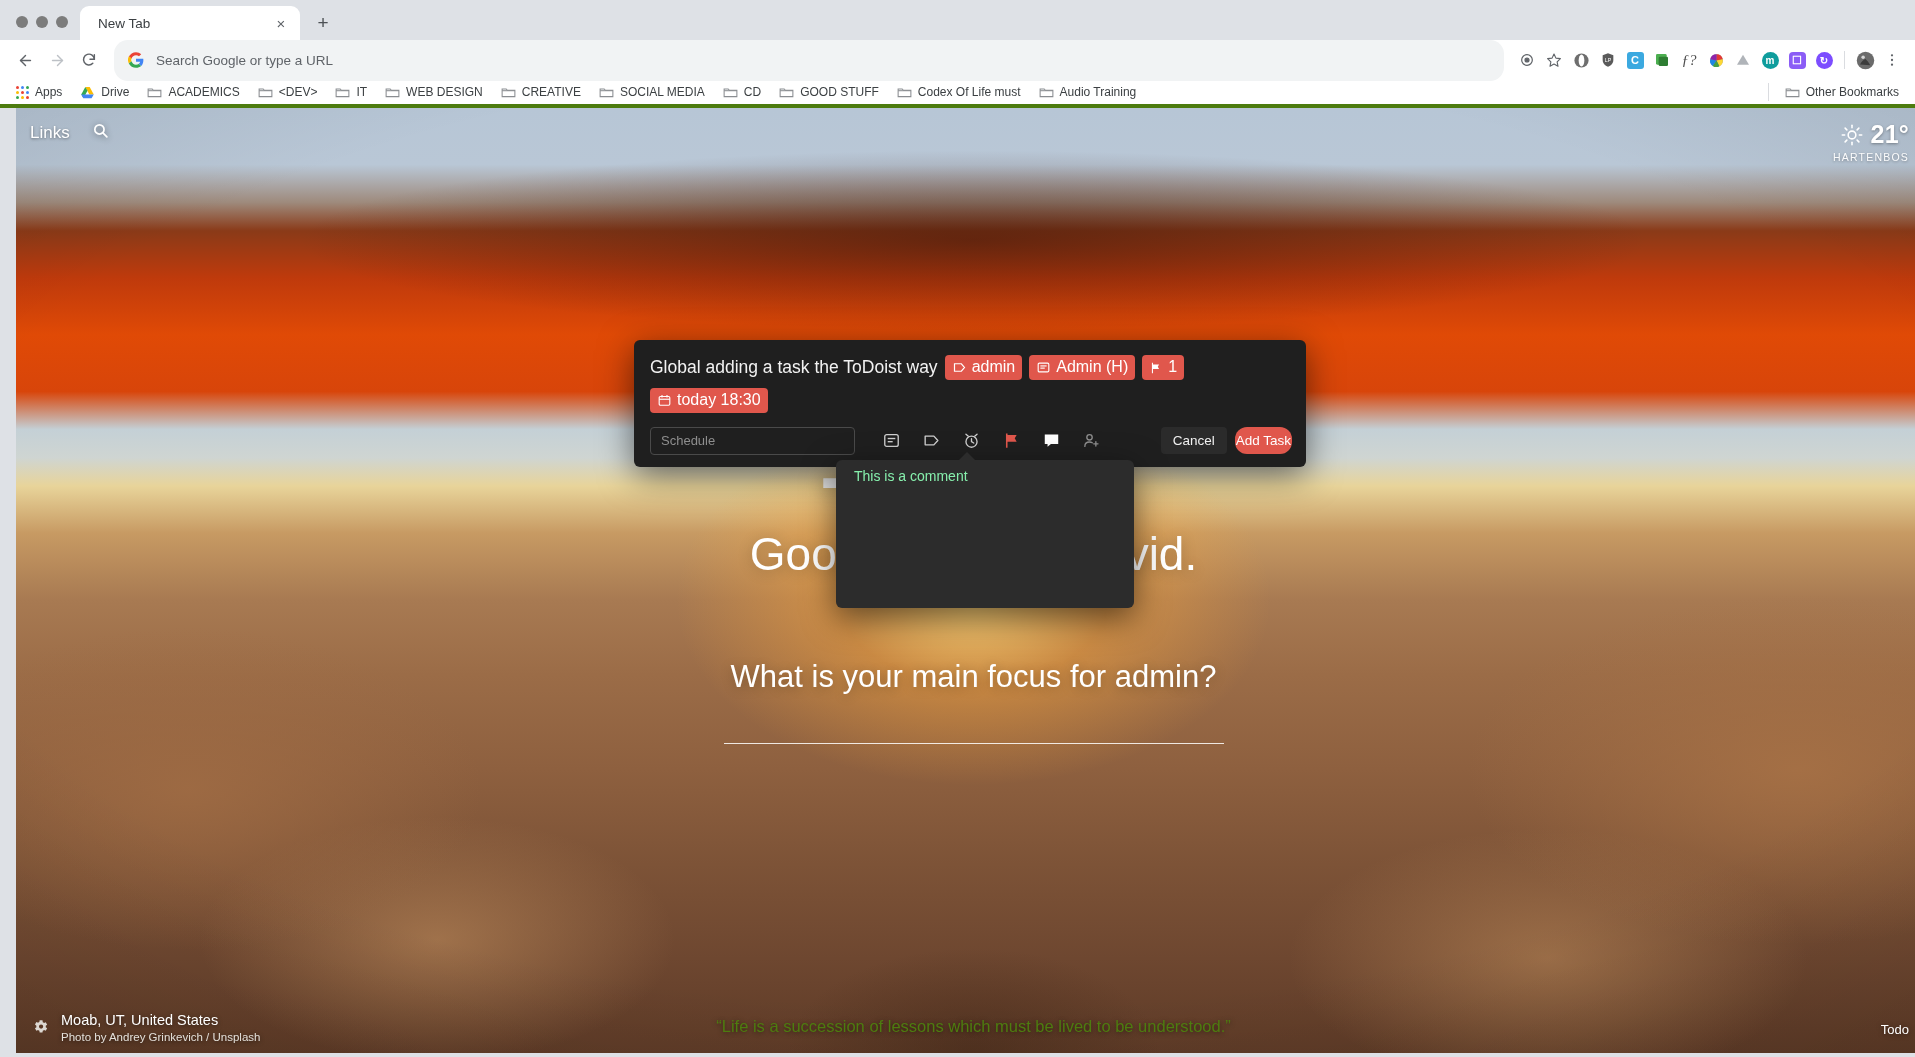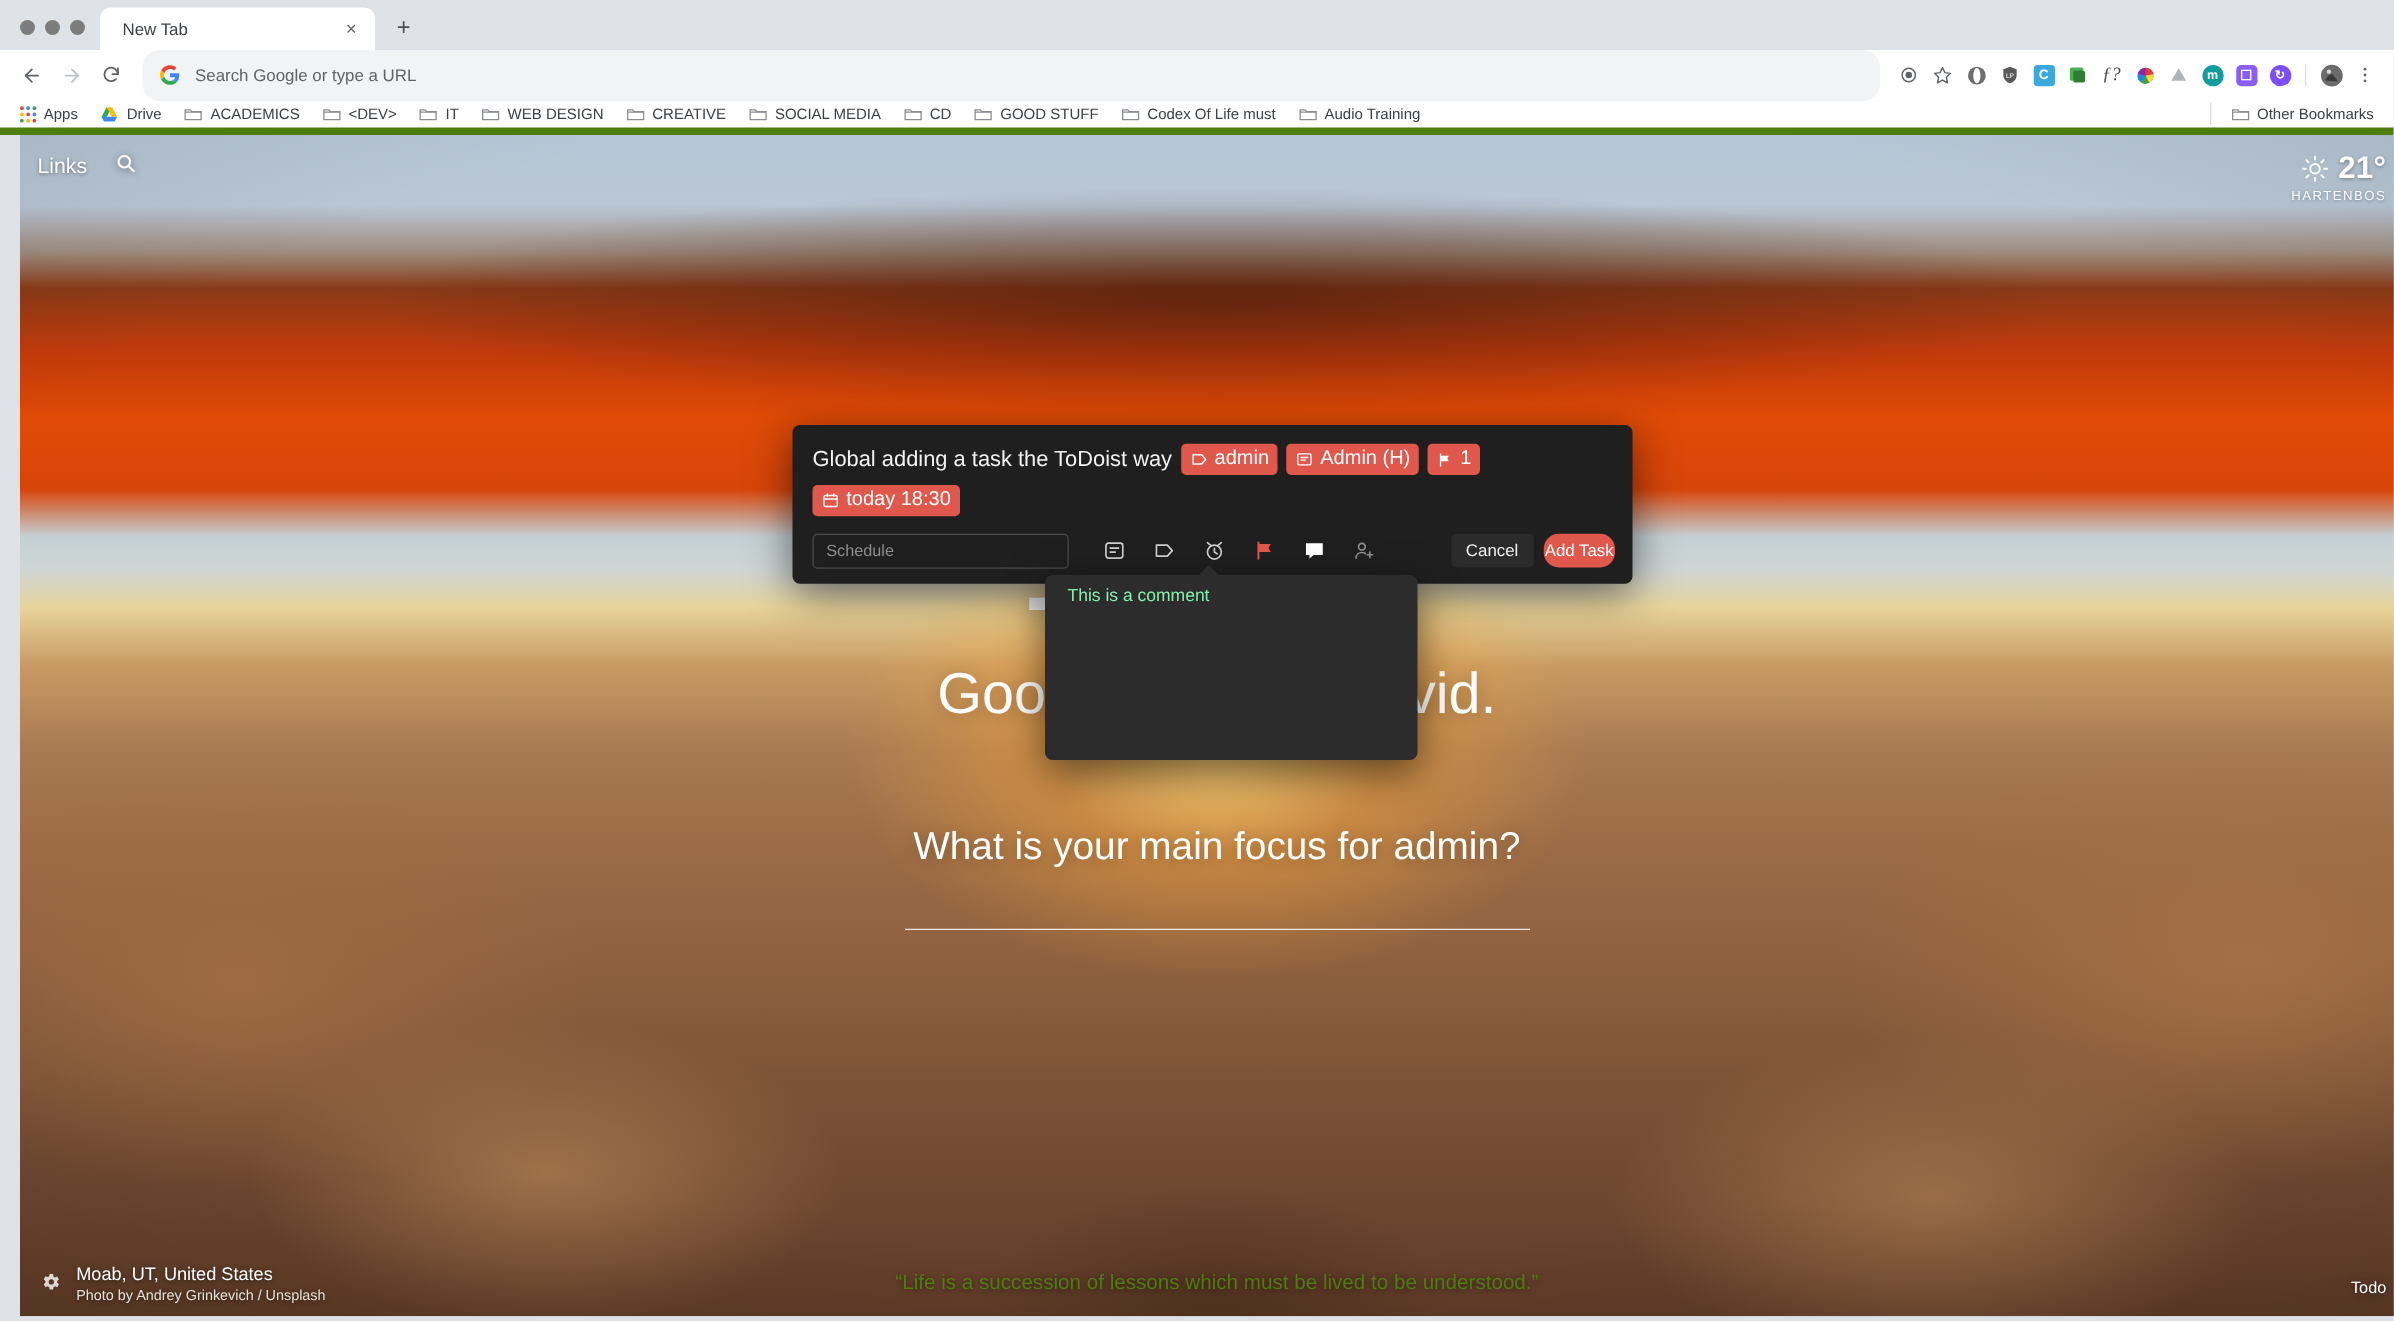--- a/index.html
+++ b/index.html
@@ -73,21 +73,21 @@
 
   .ext-sq { width: 17px; height: 17px; border-radius: 3px; display: flex;
             align-items: center; justify-content: center; font-size: 11px;
             color: #fff; font-weight: bold; }
   .ext-circ { width: 17px; height: 17px; border-radius: 50%; display: flex;
             align-items: center; justify-content: center; font-size: 10px;
             color: #fff; font-weight: bold; }
 
   .bookmarks {
     height: 28px; background: #fff; display: flex; align-items: center;
-    padding: 0 8px; gap: 2px; border-bottom: 6px solid #4d7c0f;
+    padding: 0 8px; gap: 2px; border-bottom: 4px solid #4d7c0f;
   }
   .bm {
     display: flex; align-items: center; gap: 6px;
     padding: 3px 8px; border-radius: 4px; cursor: pointer;
     font-size: 12px; color: #3c4043; white-space: nowrap;
   }
   .folder-ico { width: 15px; height: 13px; flex-shrink: 0; }
   .bm-spacer { flex: 1; }
   .apps-grid { display: grid; grid-template-columns: repeat(3,3px);
                grid-template-rows: repeat(3,3px); gap: 2px; }

